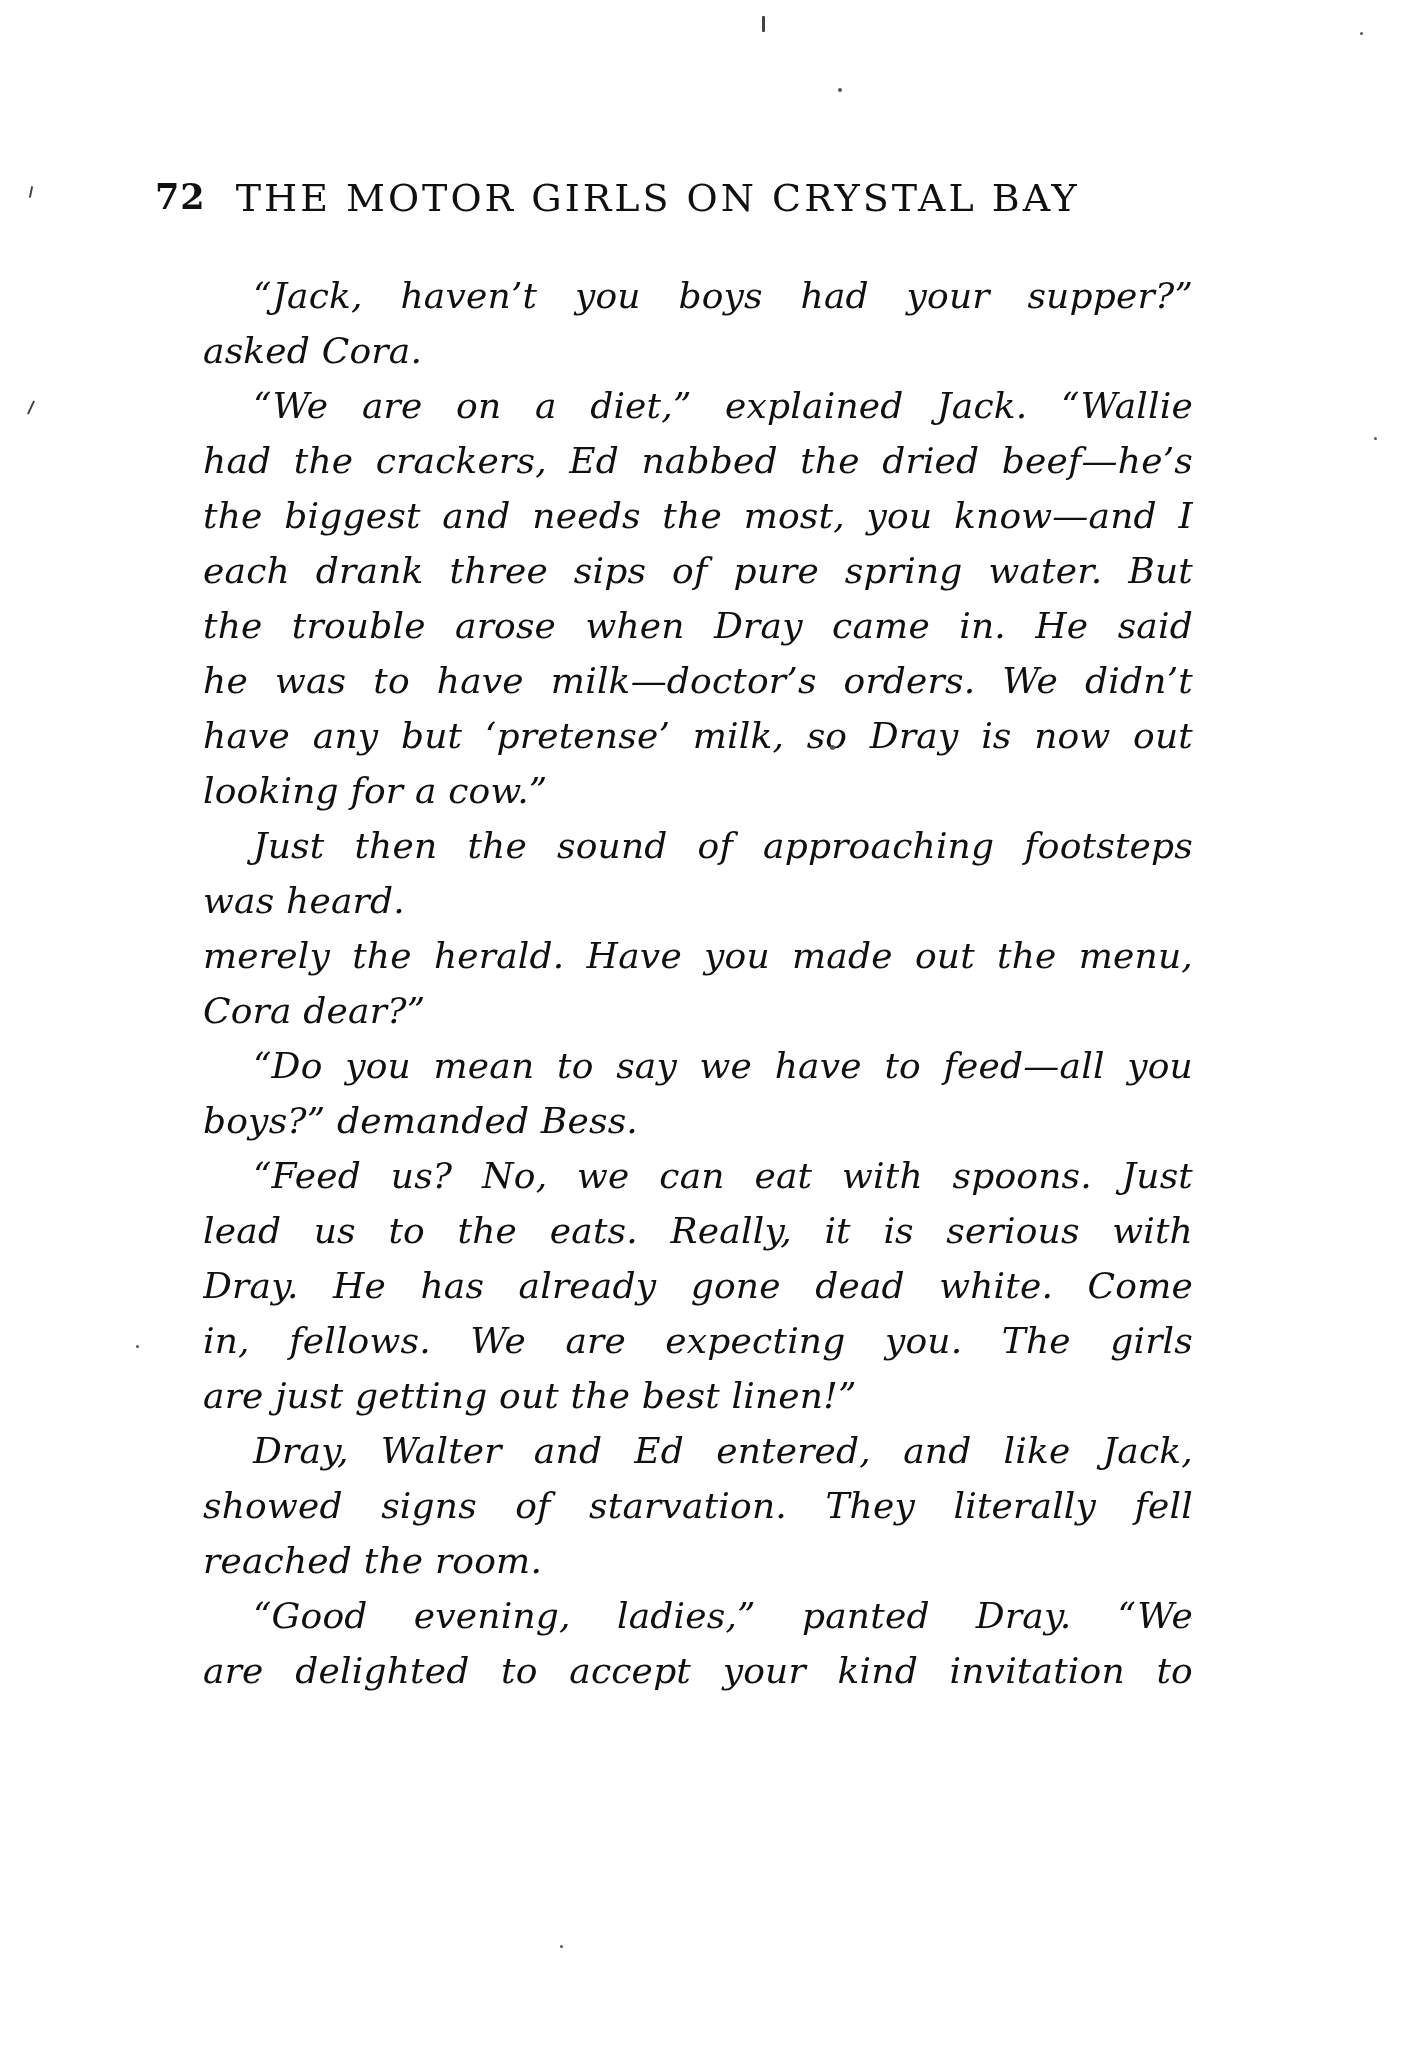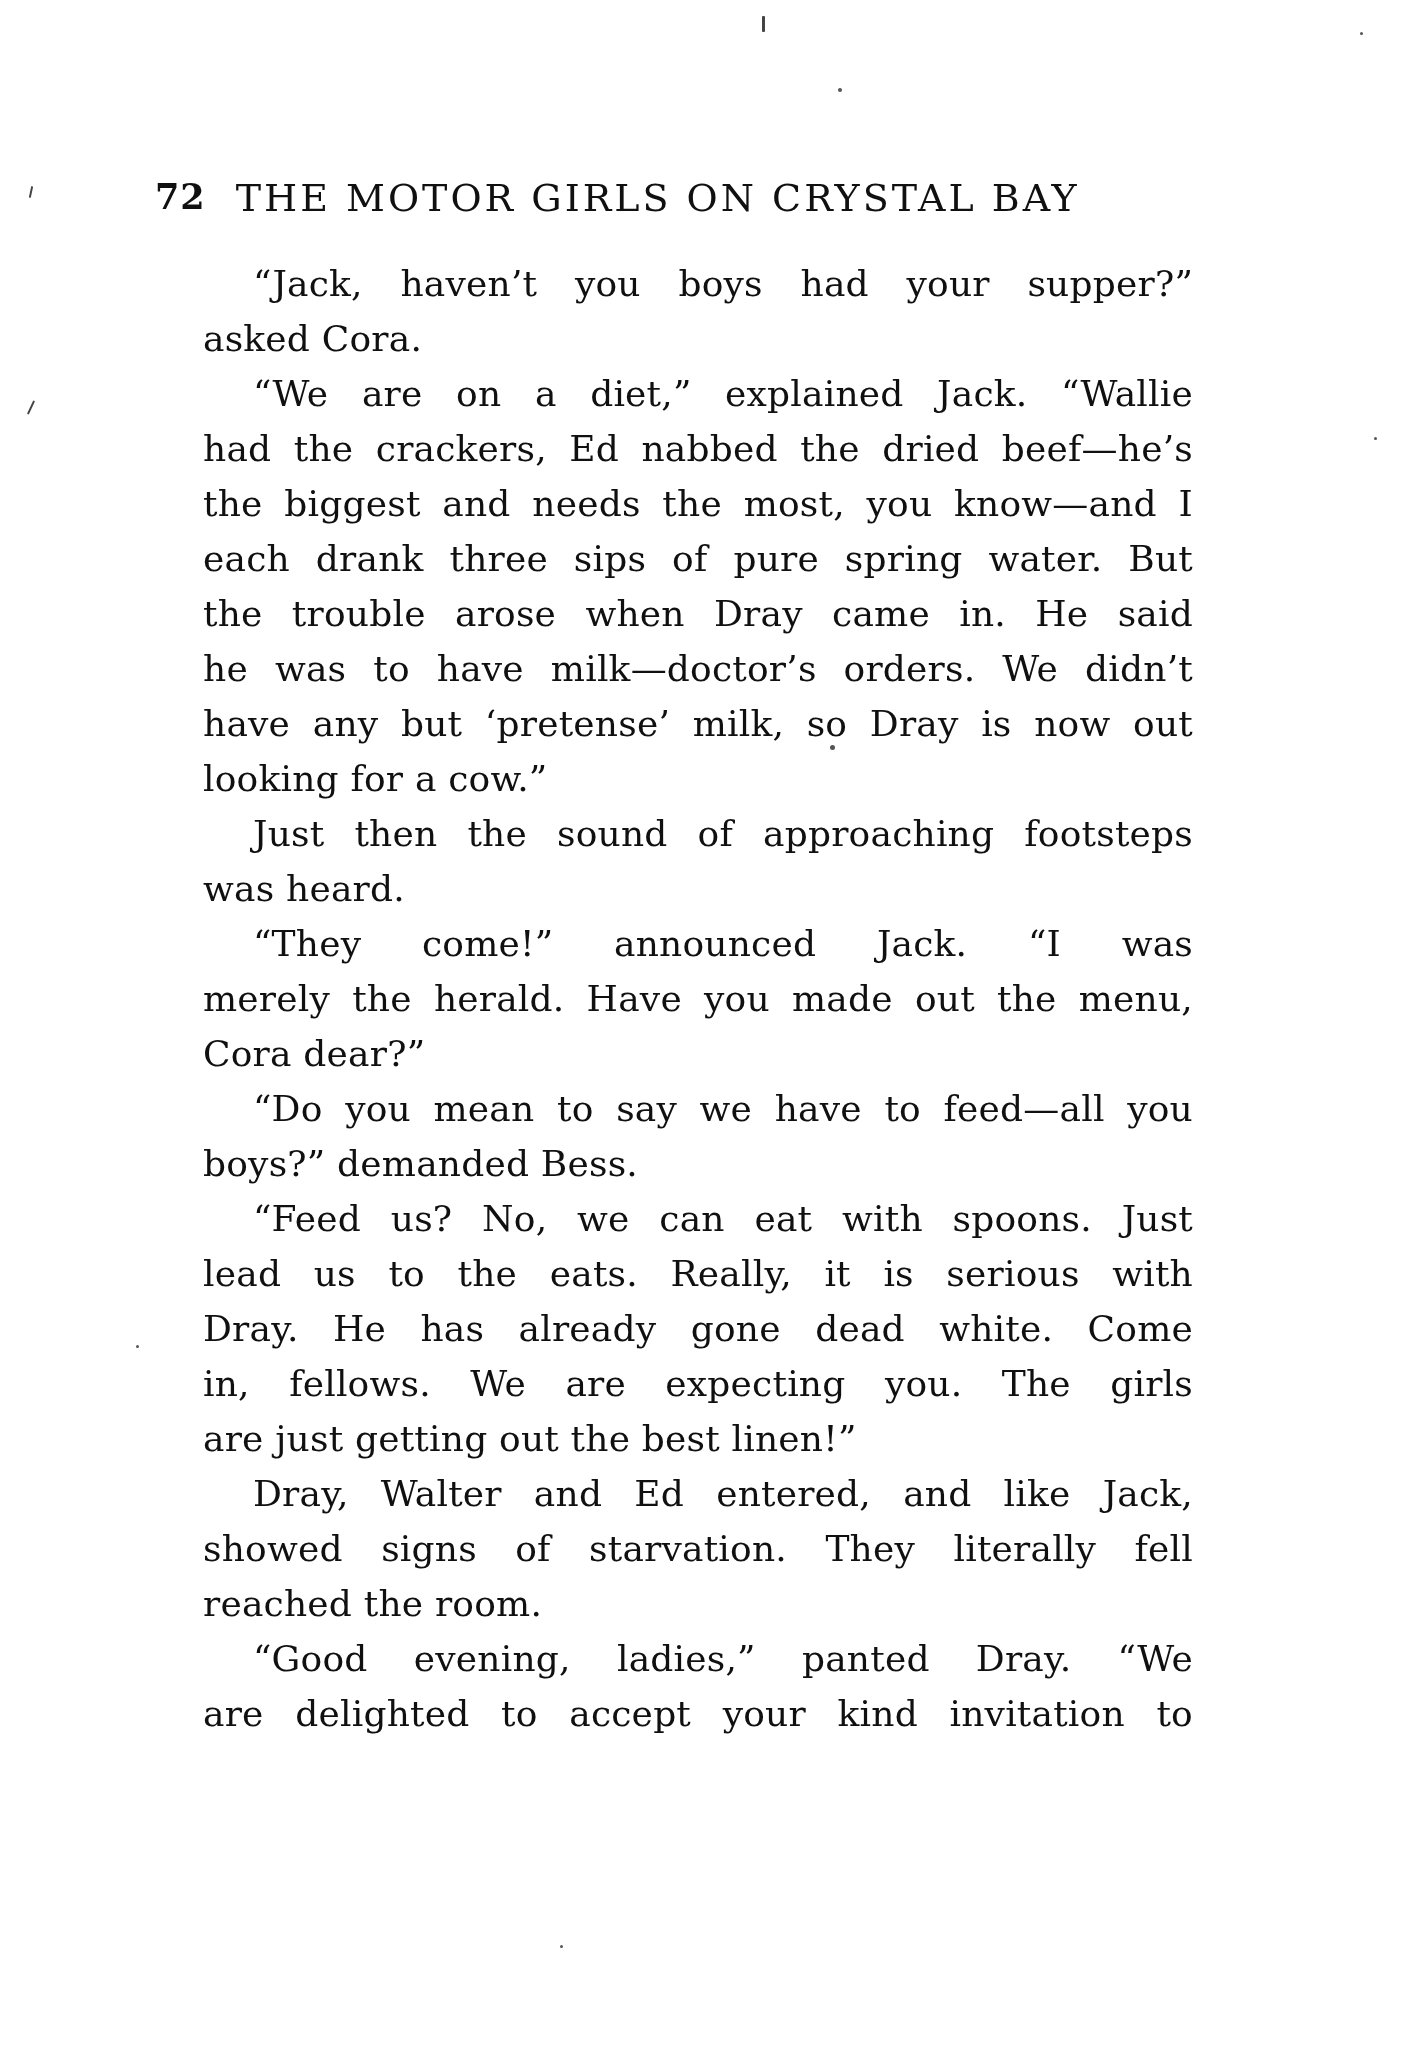--- a/index.html
+++ b/index.html
@@ -30,22 +30,23 @@
   }
   .head-title {
     font-size: 38px;
     letter-spacing: 3px;
     font-weight: normal;
   }
   
   .text-block {
     position: absolute;
     left: 203px;
-    top: 256px;
+    top: 268px;
     width: 990px;
+    font-style: italic;
   }
   .text-line {
     height: 55px;
     line-height: 55px;
     font-size: 36px;
     letter-spacing: 0.2px;
     text-align: justify;
     text-align-last: justify;
     -moz-text-align-last: justify;
     overflow: hidden;
@@ -86,21 +87,20 @@
       <div class="text-line indent">“We are on a diet,” explained Jack. “Wallie</div>
       <div class="text-line">had the crackers, Ed nabbed the dried beef—he’s</div>
       <div class="text-line">the biggest and needs the most, you know—and I</div>
       <div class="text-line">each drank three sips of pure spring water. But</div>
       <div class="text-line">the trouble arose when Dray came in. He said</div>
       <div class="text-line">he was to have milk—doctor’s orders. We didn’t</div>
       <div class="text-line">have any but ‘pretense’ milk, so Dray is now out</div>
       <div class="text-line endline">looking for a cow.”</div>
       <div class="text-line indent">Just then the sound of approaching footsteps</div>
       <div class="text-line endline">was heard.</div>
-      <div class="text-line indent">“They come!” announced Jack. “I was</div>
       <div class="text-line">merely the herald. Have you made out the menu,</div>
       <div class="text-line endline">Cora dear?”</div>
       <div class="text-line indent">“Do you mean to say we have to feed—all you</div>
       <div class="text-line endline">boys?” demanded Bess.</div>
       <div class="text-line indent">“Feed us? No, we can eat with spoons. Just</div>
       <div class="text-line">lead us to the eats. Really, it is serious with</div>
       <div class="text-line">Dray. He has already gone dead white. Come</div>
       <div class="text-line">in, fellows. We are expecting you. The girls</div>
       <div class="text-line endline">are just getting out the best linen!”</div>
       <div class="text-line indent">Dray, Walter and Ed entered, and like Jack,</div>

